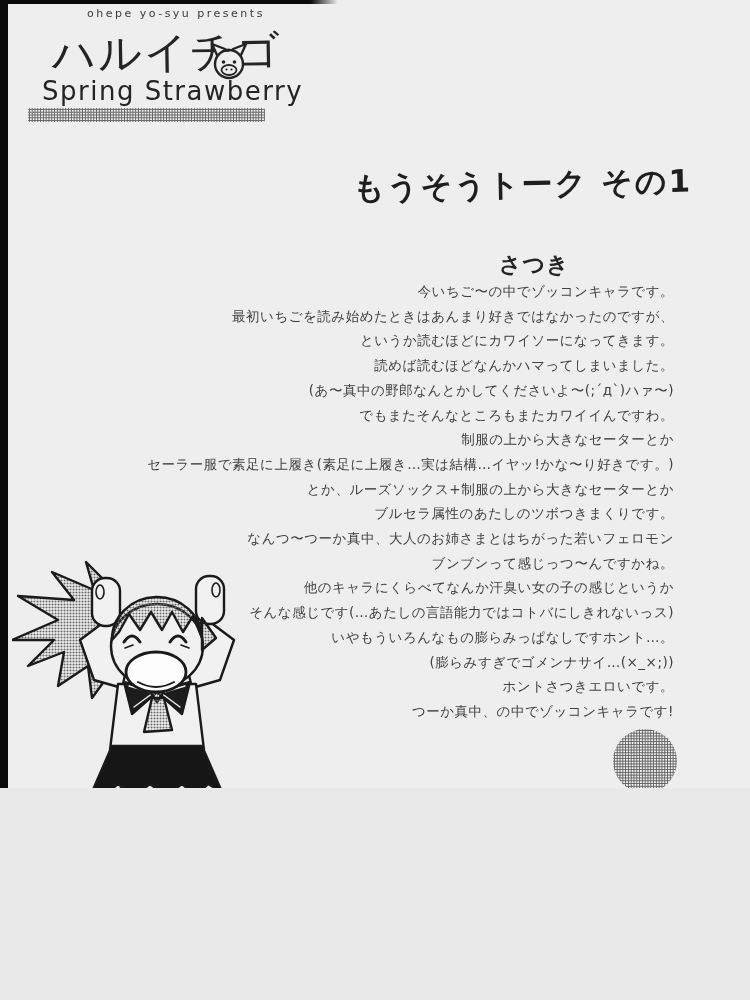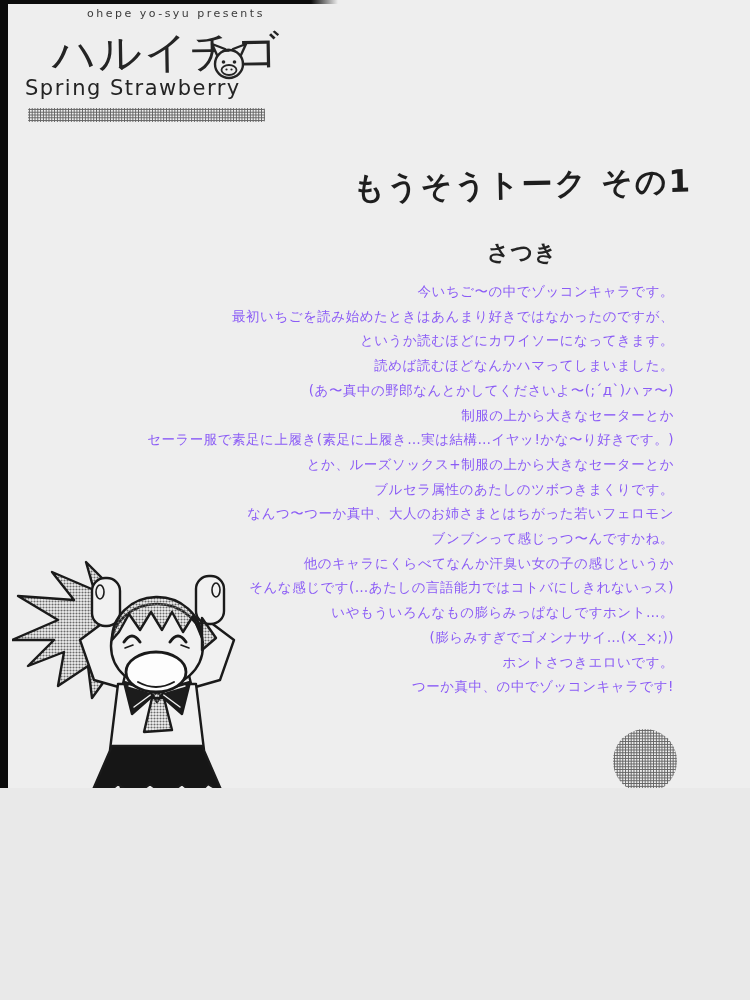--- a/index.html
+++ b/index.html
@@ -26,41 +26,41 @@
     position:absolute; top:7px; left:87px;
     font-size:11px; letter-spacing:2.5px; color:#3a3a3a;
   }
   .title-jp {
     position:absolute; top:24px; left:52px; margin:0;
     font-size:43px; font-weight:normal; letter-spacing:2px; color:#242424;
     transform:rotate(-1deg);
   }
   .mascot { position:absolute; top:42px; left:206px; }
   .title-en {
-    position:absolute; top:76px; left:25px;
-    font-size:21px; letter-spacing:1.5px; color:#242424;
+    position:absolute; top:76px; left:42px;
+    font-size:26px; letter-spacing:1.5px; color:#242424;
   }
   .top-bar {
     position:absolute; top:108px; left:28px; width:237px; height:14px;
     border-radius:2px;
   }
   
   .article-title {
     position:absolute; top:164px; right:58px; margin:0;
     font-size:31px; font-weight:bold; letter-spacing:2px; color:#1e1e1e;
     transform:rotate(-1.2deg);
   }
   .char-name {
-    position:absolute; top:238px; left:487px; margin:0;
+    position:absolute; top:238px; left:487px; margin:12px;
     font-size:22px; font-weight:bold; color:#242424; letter-spacing:1px;
   }
   .body-text {
     position:absolute; top:279px; right:76px; width:600px;
     text-align:right; font-size:13.5px; line-height:24.7px;
-    color:#8b5cf6; letter-spacing:0.5px;
+    color:#404040; letter-spacing:0.5px;
   }
   
   .chibi { position:absolute; left:12px; top:552px; z-index:5; }
   
   .dot { position:absolute; border-radius:50%; }
   .dot-large  { left:613px; top:729px; width:64px; height:64px; }
   .dot-medium { left:684px; top:811px; width:50px; height:50px; }
   .dot-small  { left:617px; top:867px; width:28px; height:28px; }
   
   .bottom-decor { position:absolute; left:0; top:888px; z-index:10; }
@@ -99,20 +99,21 @@
 
   <h2 class="article-title">もうそうトーク その1</h2>
   <h3 class="char-name">さつき</h3>
 
   <div class="body-text">
     <div class="line">今いちご〜の中でゾッコンキャラです。</div>
     <div class="line">最初いちごを読み始めたときはあんまり好きではなかったのですが、</div>
     <div class="line">というか読むほどにカワイソーになってきます。</div>
     <div class="line">読めば読むほどなんかハマってしまいました。</div>
     <div class="line">(あ〜真中の野郎なんとかしてくださいよ〜(;´д`)ハァ〜)</div>
+    <div class="line">でもまたそんなところもまたカワイイんですわ。</div>
     <div class="line">制服の上から大きなセーターとか</div>
     <div class="line">セーラー服で素足に上履き(素足に上履き…実は結構…イヤッ!かな〜り好きです。)</div>
     <div class="line">とか、ルーズソックス+制服の上から大きなセーターとか</div>
     <div class="line">ブルセラ属性のあたしのツボつきまくりです。</div>
     <div class="line">なんつ〜つーか真中、大人のお姉さまとはちがった若いフェロモン</div>
     <div class="line">ブンブンって感じっつ〜んですかね。</div>
     <div class="line">他のキャラにくらべてなんか汗臭い女の子の感じというか</div>
     <div class="line">そんな感じです(…あたしの言語能力ではコトバにしきれないっス)</div>
     <div class="line">いやもういろんなもの膨らみっぱなしですホント…。</div>
     <div class="line">(膨らみすぎでゴメンナサイ…(×_×;))</div>

